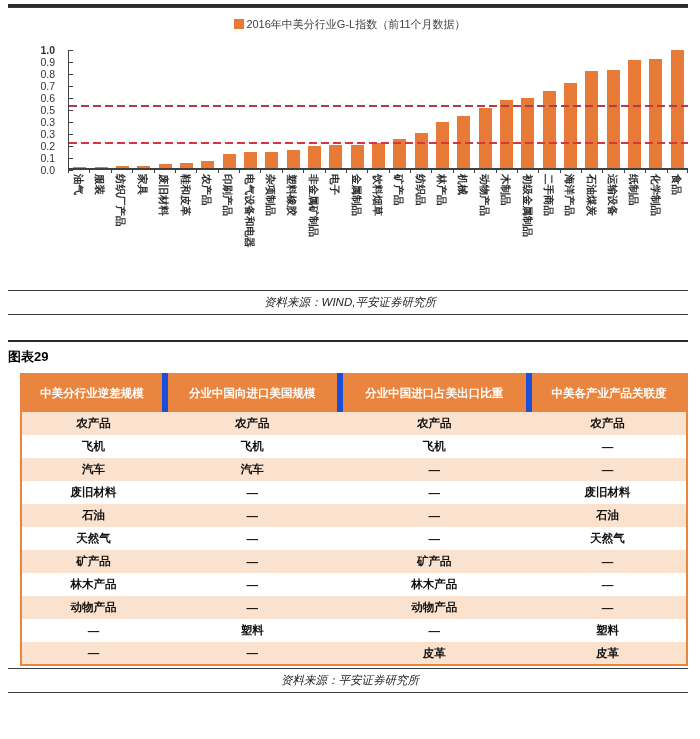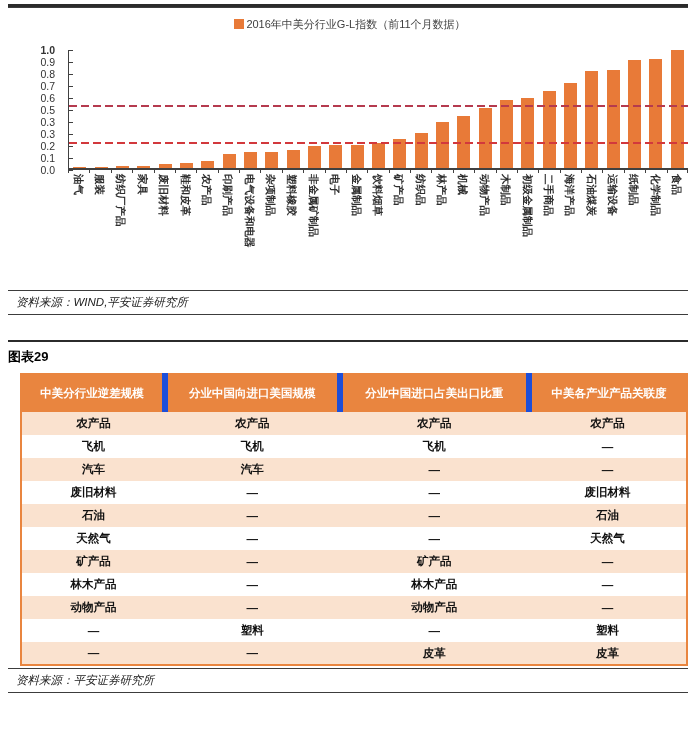--- a/index.html
+++ b/index.html
@@ -46,21 +46,21 @@
   .xlabels::after { content:""; position:absolute; right:0; top:0; width:1px; height:3px; background:#404040; }
   .xlabel-text {
     position:absolute; left:50%; top:4px;
     transform-origin: 0 0;
     transform: rotate(90deg) translateY(-50%);
     white-space: nowrap;
     font-size: 10.5px; font-weight:600; color:#2e2e2e; line-height:12px;
   }
 
   
-  .source-row { padding: 4px 16px; font-size: 11.5px; font-style: italic; color:#222; line-height:15px; }
+  .source-row { padding: 4px 16px; font-size: 11.5px; font-style: italic; color:#222; line-height:15px;text-align:center; }
   .gap24 { height: 25px; }
 
   
   .fig29-header { padding: 6px 8px 5px 8px; }
   .data-table { margin: 2px 12px 0 20px; border-collapse: collapse; width: 668px;
                 border: 2px solid #E9853F; }
   .data-table th {
     background:#E9853F; color:#ffffff; font-weight:bold; font-size: 11.5px;
     padding: 11px 4px; text-align:center; border-left: 6px solid #1d4ed8;
   }

